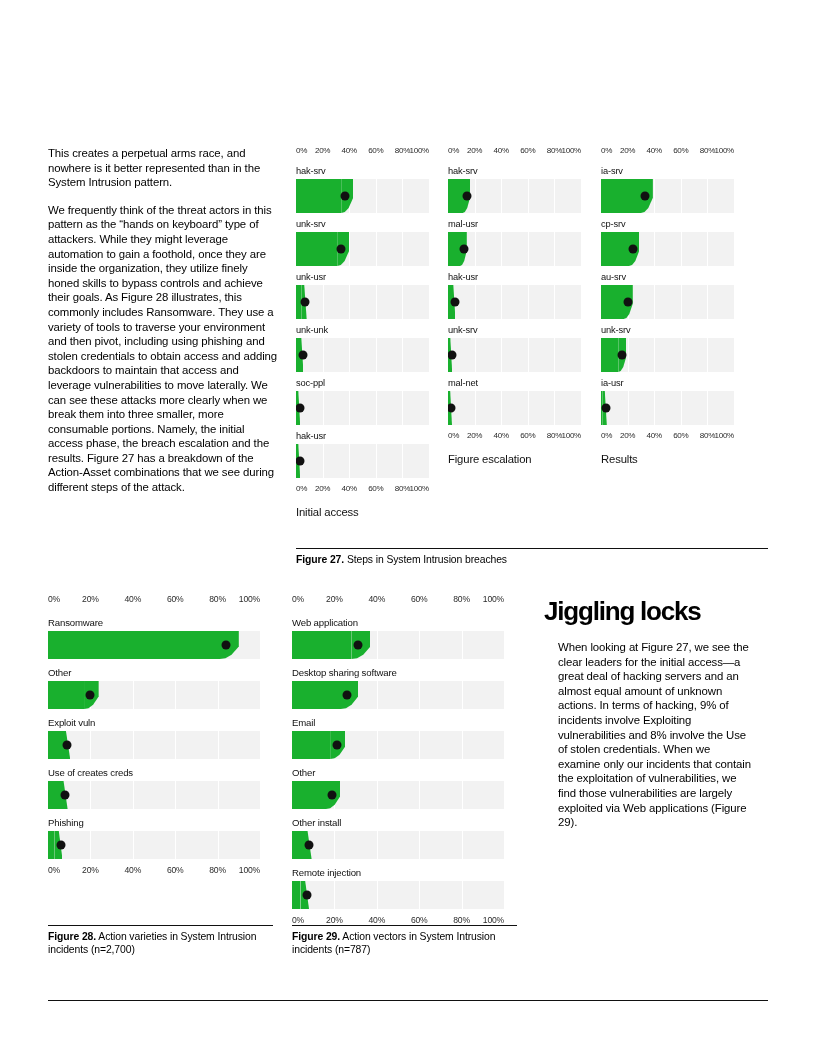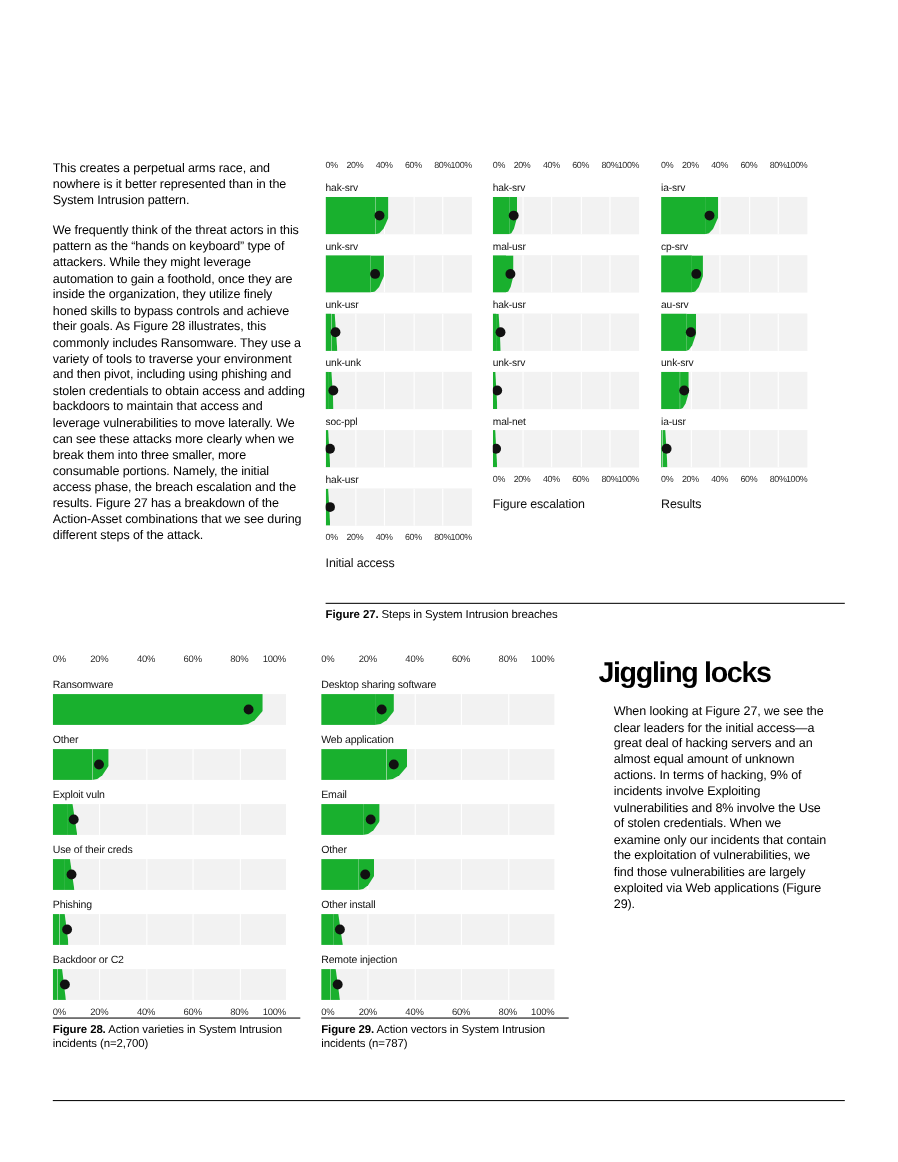--- a/index.html
+++ b/index.html
@@ -489,53 +489,41 @@
         <div class="gridline" style="left: 20%;"></div>
         <div class="gridline" style="left: 40%;"></div>
         <div class="gridline" style="left: 60%;"></div>
         <div class="gridline" style="left: 80%;"></div>
         <div class="bar" style="width: 6%; --green: #19b02e;"></div>
         <div class="bar-tail slim" style="left: 6%; width: 4.48%; --green: #19b02e;"></div>
         <div class="dot" style="left: 9%; background: rgb(17, 17, 17);"></div>
       </div>
     </div>
     <div class="panel">
-      <div class="panel-label">Use of their creds</div>
+      <div class="panel-label">Use of creates creds</div>
       <div class="track">
         <div class="gridline" style="left: 20%;"></div>
         <div class="gridline" style="left: 40%;"></div>
         <div class="gridline" style="left: 60%;"></div>
         <div class="gridline" style="left: 80%;"></div>
         <div class="bar" style="width: 5%; --green: #19b02e;"></div>
         <div class="bar-tail slim" style="left: 5%; width: 4.26%; --green: #19b02e;"></div>
         <div class="dot" style="left: 8%; background: rgb(17, 17, 17);"></div>
       </div>
     </div>
     <div class="panel">
       <div class="panel-label">Phishing</div>
       <div class="track">
         <div class="gridline" style="left: 20%;"></div>
         <div class="gridline" style="left: 40%;"></div>
         <div class="gridline" style="left: 60%;"></div>
         <div class="gridline" style="left: 80%;"></div>
         <div class="bar" style="width: 3%; --green: #19b02e;"></div>
         <div class="bar-tail slim" style="left: 3%; width: 3.82%; --green: #19b02e;"></div>
         <div class="dot" style="left: 6%; background: rgb(17, 17, 17);"></div>
-      </div>
-    </div>
-    <div class="panel">
-      <div class="panel-label">Backdoor or C2</div>
-      <div class="track">
-        <div class="gridline" style="left: 20%;"></div>
-        <div class="gridline" style="left: 40%;"></div>
-        <div class="gridline" style="left: 60%;"></div>
-        <div class="gridline" style="left: 80%;"></div>
-        <div class="bar" style="width: 2%; --green: #19b02e;"></div>
-        <div class="bar-tail slim" style="left: 2%; width: 3.6%; --green: #19b02e;"></div>
-        <div class="dot" style="left: 5%; background: rgb(17, 17, 17);"></div>
       </div>
     </div>
     <div class="axis-row bottom">
       <span class="tk first" style="left: 0%;">0%</span>
       <span class="tk" style="left: 20%;">20%</span>
       <span class="tk" style="left: 40%;">40%</span>
       <span class="tk" style="left: 60%;">60%</span>
       <span class="tk" style="left: 80%;">80%</span>
       <span class="tk last" style="left: 100%;">100%</span>
     </div>
@@ -544,41 +532,41 @@
 <div class="wide-chart" id="figure29">
     <div class="axis-row">
       <span class="tk first" style="left: 0%;">0%</span>
       <span class="tk" style="left: 20%;">20%</span>
       <span class="tk" style="left: 40%;">40%</span>
       <span class="tk" style="left: 60%;">60%</span>
       <span class="tk" style="left: 80%;">80%</span>
       <span class="tk last" style="left: 100%;">100%</span>
     </div>
     <div class="panel">
+      <div class="panel-label">Web application</div>
+      <div class="track">
+        <div class="gridline" style="left: 20%;"></div>
+        <div class="gridline" style="left: 40%;"></div>
+        <div class="gridline" style="left: 60%;"></div>
+        <div class="gridline" style="left: 80%;"></div>
+        <div class="bar" style="width: 28%; --green: #19b02e;"></div>
+        <div class="bar-tail" style="left: 28%; width: 9%; --green: #19b02e;"></div>
+        <div class="dot" style="left: 31%; background: rgb(17, 17, 17);"></div>
+      </div>
+    </div>
+    <div class="panel">
       <div class="panel-label">Desktop sharing software</div>
       <div class="track">
         <div class="gridline" style="left: 20%;"></div>
         <div class="gridline" style="left: 40%;"></div>
         <div class="gridline" style="left: 60%;"></div>
         <div class="gridline" style="left: 80%;"></div>
         <div class="bar" style="width: 23%; --green: #19b02e;"></div>
         <div class="bar-tail" style="left: 23%; width: 8.22%; --green: #19b02e;"></div>
         <div class="dot" style="left: 26%; background: rgb(17, 17, 17);"></div>
-      </div>
-    </div>
-    <div class="panel">
-      <div class="panel-label">Web application</div>
-      <div class="track">
-        <div class="gridline" style="left: 20%;"></div>
-        <div class="gridline" style="left: 40%;"></div>
-        <div class="gridline" style="left: 60%;"></div>
-        <div class="gridline" style="left: 80%;"></div>
-        <div class="bar" style="width: 28%; --green: #19b02e;"></div>
-        <div class="bar-tail" style="left: 28%; width: 9%; --green: #19b02e;"></div>
-        <div class="dot" style="left: 31%; background: rgb(17, 17, 17);"></div>
       </div>
     </div>
     <div class="panel">
       <div class="panel-label">Email</div>
       <div class="track">
         <div class="gridline" style="left: 20%;"></div>
         <div class="gridline" style="left: 40%;"></div>
         <div class="gridline" style="left: 60%;"></div>
         <div class="gridline" style="left: 80%;"></div>
         <div class="bar" style="width: 18%; --green: #19b02e;"></div>

